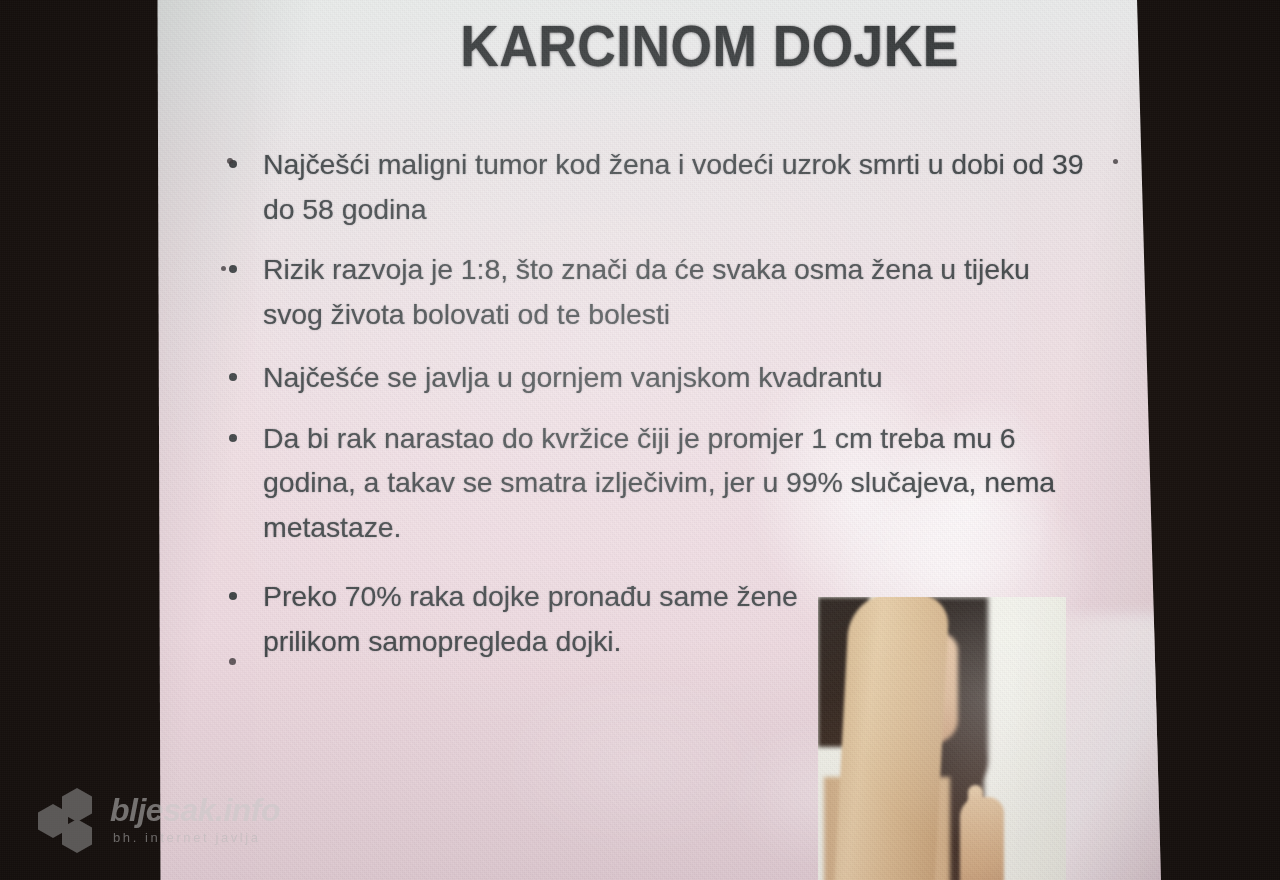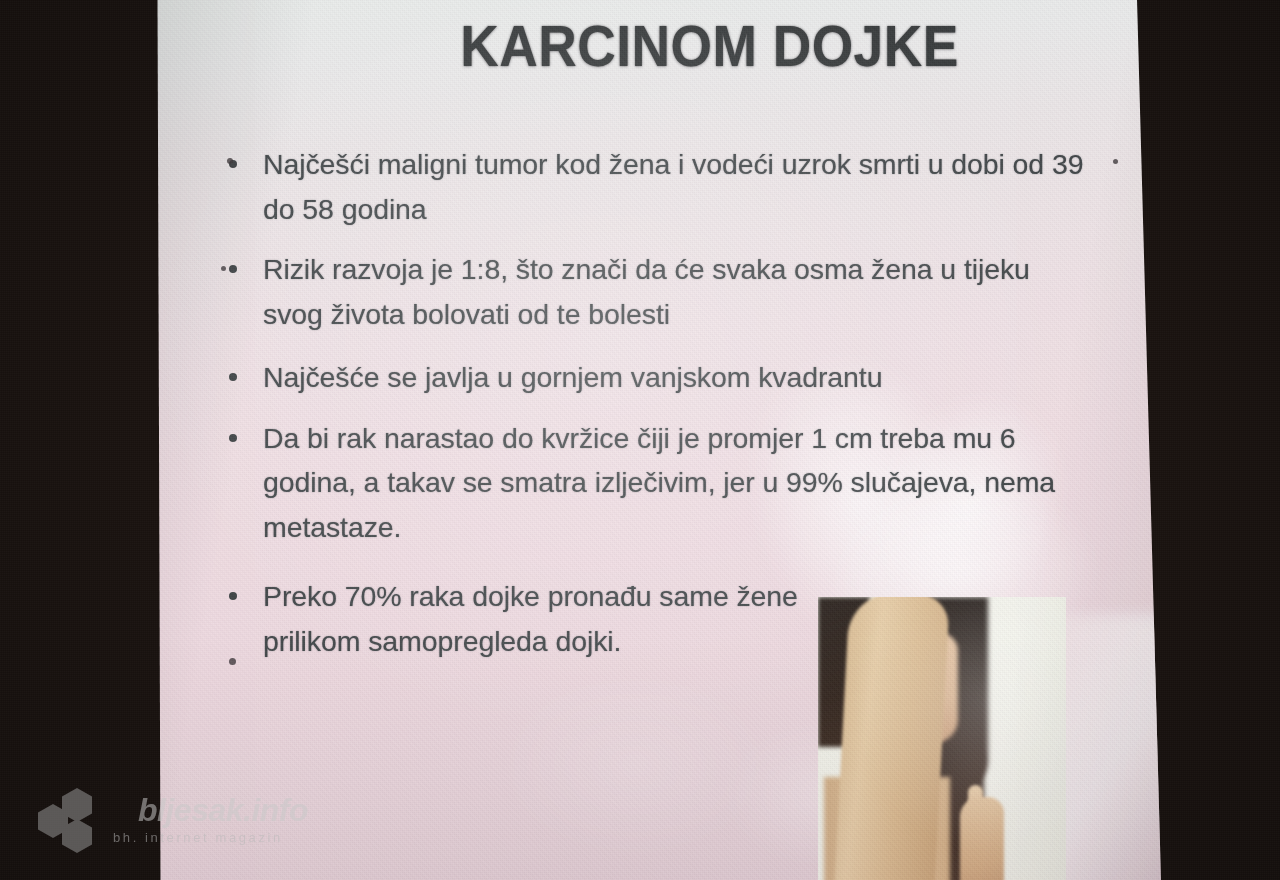--- a/index.html
+++ b/index.html
@@ -253,21 +253,20 @@
   .hex-top   { left: 24px; top: 0px;  }
   .hex-bot   { left: 24px; top: 31px; }
   .wm-text { display: flex; flex-direction: column; line-height: 1; }
   .wm-name {
     font-family: "Liberation Sans", sans-serif;
     font-style: italic;
     font-weight: 700;
     font-size: 32px;
     color: #c9c9c9;
     letter-spacing: -.5px;
-    margin-left: 28px;
   }
   .wm-tag {
     font-family: "Liberation Sans", sans-serif;
     font-size: 13px;
     color: #b8b8b8;
     letter-spacing: 2.6px;
     margin-top: 5px;
     margin-left: 3px;
   }
 
@@ -352,17 +351,17 @@
   </div>
 
   <div class="watermark">
     <div class="wm-hex-group">
       <div class="hex hex-left"></div>
       <div class="hex hex-top"></div>
       <div class="hex hex-bot"></div>
     </div>
     <div class="wm-text">
       <span class="wm-name">bljesak.info</span>
-      <span class="wm-tag">bh. internet magazin</span>
+      <span class="wm-tag">bh. internet javlja</span>
     </div>
   </div>
 
 </div>
 
 </body></html>

